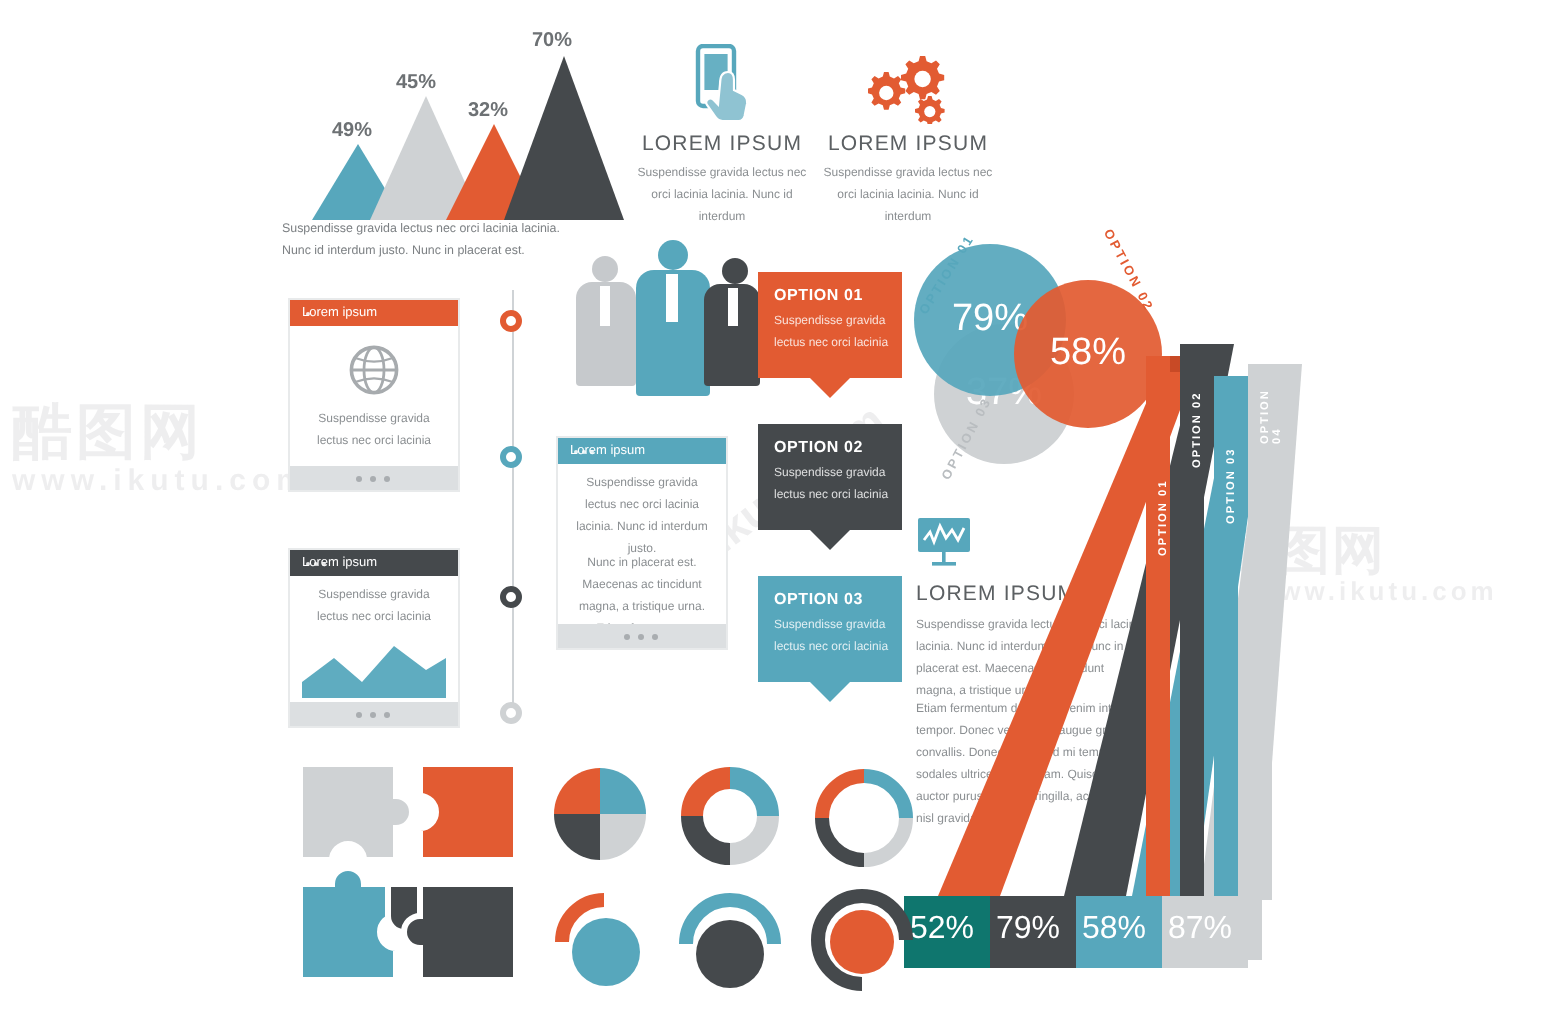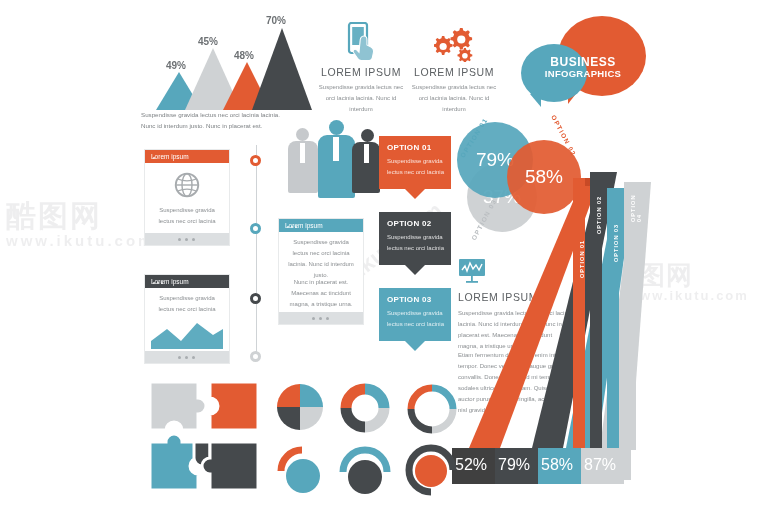--- a/index.html
+++ b/index.html
@@ -81,21 +81,21 @@
 
   <div class="abs" style="left:140px;top:10px;width:160px;height:130px;">
 
     <div class="mtn" style="left:16px;top:62px;border-width:0 23px 38px 23px;border-bottom-color:#57A7BC;"></div>
     <div class="mlabel" style="left:26px;top:50px;">49%</div>
 
     <div class="mtn" style="left:45px;top:38px;border-width:0 28px 62px 28px;border-bottom-color:#CFD2D4;"></div>
     <div class="mlabel" style="left:58px;top:26px;">45%</div>
 
     <div class="mtn" style="left:83px;top:52px;border-width:0 24px 48px 24px;border-bottom-color:#E25B32;"></div>
-    <div class="mlabel" style="left:94px;top:40px;">48%</div>
+    <div class="mlabel" style="left:94px;top:40px;">32%</div>
 
     <div class="mtn" style="left:112px;top:18px;border-width:0 30px 82px 30px;border-bottom-color:#45494C;"></div>
     <div class="mlabel" style="left:126px;top:5px;">70%</div>
   </div>
   <div class="cap" style="left:141px;top:110px;width:152px;">Suspendisse gravida lectus nec orci lacinia lacinia. Nunc id interdum justo. Nunc in placerat est.</div>
 
   <div class="abs" style="left:317px;top:22px;width:88px;height:96px;">
     <div class="abs" style="left:30px;top:0px;">
       <svg width="30" height="38" viewBox="0 0 30 38">
         <rect x="2" y="1" width="18" height="30" rx="2.5" fill="none" stroke="#57A7BC" stroke-width="2.2"></rect>
@@ -117,30 +117,20 @@
           <circle cx="9.15" cy="20.5" r="3.6" fill="#fff"></circle>
           <path d="M30 22 l1.8 0 l.5 1.8 l1.6 .7 l1.6 -1 l1.3 1.3 l-1 1.6 l.7 1.6 l1.8 .5 l0 1.8 l-1.8 .5 l-.7 1.6 l1 1.6 l-1.3 1.3 l-1.6 -1 l-1.6 .7 l-.5 1.8 l-1.8 0 l-.5 -1.8 l-1.6 -.7 l-1.6 1 l-1.3 -1.3 l1 -1.6 l-.7 -1.6 l-1.8 -.5 l0 -1.8 l1.8 -.5 l.7 -1.6 l-1 -1.6 l1.3 -1.3 l1.6 1 l1.6 -.7 z"></path>
           <circle cx="30.9" cy="29.8" r="2.8" fill="#fff"></circle>
         </g>
       </svg>
     </div>
     <div class="h-ipsum" style="left:0;top:44px;width:88px;text-align:center;">LOREM IPSUM</div>
     <div class="body-sm" style="left:0;top:60px;width:88px;">Suspendisse gravida lectus nec orci lacinia lacinia. Nunc id interdum</div>
   </div>
 
-  <div class="abs" style="left:506px;top:12px;width:150px;height:105px;">
-    <div class="bubble" style="left:52px;top:4px;width:88px;height:80px;background:#E25B32;"></div>
-    <div class="bub-tail" style="left:62px;top:74px;border-width:18px 14px 0 0;border-color:#E25B32 transparent transparent transparent;"></div>
-    <div class="bubble" style="left:15px;top:32px;width:66px;height:58px;background:#57A7BC;"></div>
-    <div class="bub-tail" style="left:24px;top:82px;border-width:13px 0 0 11px;border-color:#57A7BC transparent transparent transparent;"></div>
-    <div class="abs" style="left:28px;top:44px;width:98px;text-align:center;">
-      <div style="font-size:12px;font-weight:bold;color:#fff;letter-spacing:.5px;line-height:12px;">BUSINESS</div>
-      <div style="font-size:9.5px;font-weight:bold;color:#fff;letter-spacing:.3px;line-height:11px;">INFOGRAPHICS</div>
-    </div>
-  </div>
 
   <div class="card" style="left:145px;top:150px;width:84px;height:95px;">
     <div class="card-hd" style="background:#E25B32;">
       <span>Lorem ipsum</span>
       <span class="dots"><i class="dot"></i></span>
     </div>
     <div class="abs" style="left:29px;top:22px;">
       <svg width="26" height="26" viewBox="0 0 26 26">
         <circle cx="13" cy="13" r="11.3" fill="none" stroke="#A7ABAE" stroke-width="1.8"></circle>
         <ellipse cx="13" cy="13" rx="5" ry="11.3" fill="none" stroke="#A7ABAE" stroke-width="1.4"></ellipse>
@@ -283,21 +273,21 @@
       <rect x="135" y="2" width="12" height="278" fill="#45494C"></rect>
       <rect x="152" y="18" width="12" height="262" fill="#57A7BC"></rect>
       <rect x="169" y="12" width="12" height="268" fill="#CFD2D4"></rect>
     </svg>
 
     <div class="bar-lab" style="left:124px;top:108px;transform:rotate(-90deg);transform-origin:0 0;">OPTION 01</div>
     <div class="bar-lab" style="left:141px;top:64px;transform:rotate(-90deg);transform-origin:0 0;">OPTION 02</div>
     <div class="bar-lab" style="left:158px;top:92px;transform:rotate(-90deg);transform-origin:0 0;">OPTION 03</div>
     <div class="bar-lab" style="left:175px;top:52px;transform:rotate(-90deg);transform-origin:0 0;color:#fff;">OPTION 04</div>
 
-    <div class="abs" style="left:-3px;top:278px;width:43px;height:36px;background:#404040;">
+    <div class="abs" style="left:-3px;top:278px;width:43px;height:36px;background:#0f766e;">
       <span class="pct" style="left:3px;top:8px;">52%</span>
     </div>
     <div class="abs" style="left:40px;top:278px;width:43px;height:36px;background:#45494C;">
       <span class="pct" style="left:3px;top:8px;">79%</span>
     </div>
     <div class="abs" style="left:83px;top:278px;width:43px;height:36px;background:#57A7BC;">
       <span class="pct" style="left:3px;top:8px;">58%</span>
     </div>
     <div class="abs" style="left:126px;top:278px;width:43px;height:36px;background:#CFD2D4;">
       <span class="pct" style="left:3px;top:8px;">87%</span>

